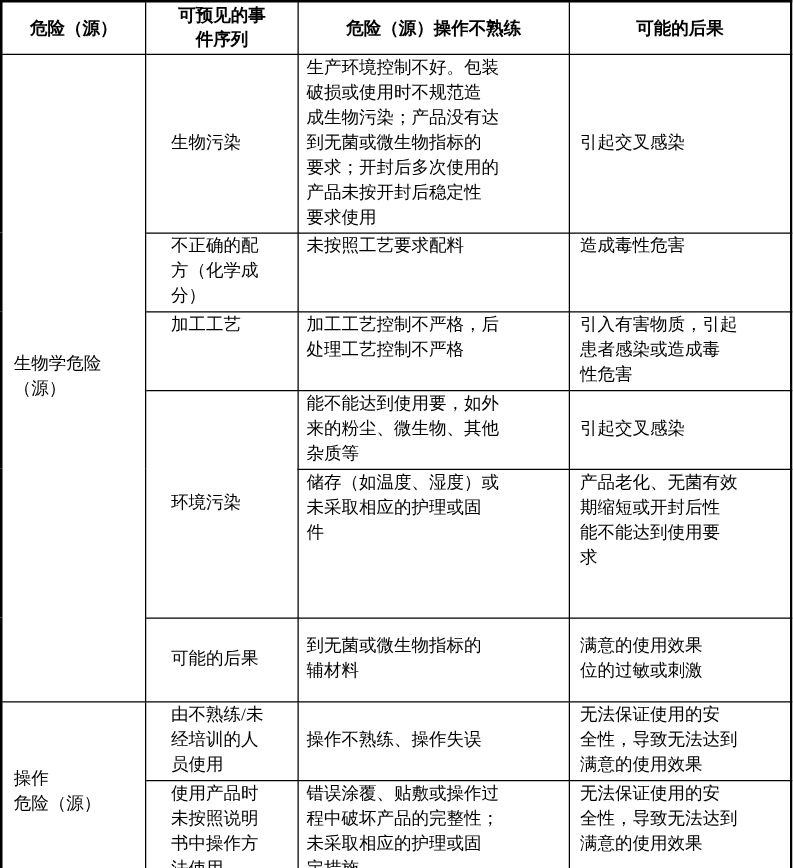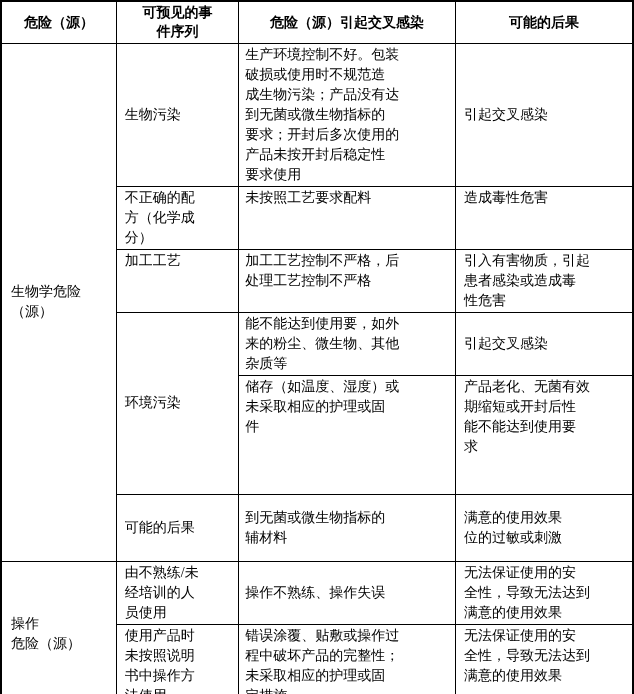--- a/index.html
+++ b/index.html
@@ -32,40 +32,40 @@
   .risk-table th {
     font-family: "Liberation Sans", "DejaVu Sans", sans-serif;
     font-weight: bold;
     text-align: center;
     vertical-align: middle;
     line-height: 19px;
     padding: 1px 2px;
   }
   .risk-table td.mid { vertical-align: middle; }
   .risk-table td.c1 { padding-left: 9px; }
-  .risk-table td.c2 { padding-left: 8px; }
+  .risk-table td.c2 { padding-left: 20px; }
   .risk-table td.c4 { padding-left: 8px; margin-top: 24px; }
 </style>
 </head>
 <body>
 
 <table class="risk-table">
   <colgroup>
     <col style="width:115px">
     <col style="width:122px">
     <col style="width:216px">
     <col style="width:177px">
   </colgroup>
 
   <tbody>
       <tr style="height:42px">
     <th>危险（源）</th>
     <th>可预见的事
 件序列</th>
-    <th>危险（源）引起交叉感染</th>
+    <th>危险（源）操作不熟练</th>
     <th>可能的后果</th>
   </tr>
 
   <tr style="height:143px">
     <td class="mid c1" rowspan="6">生物学危险
 （源）</td>
     <td class="mid c2">生物污染</td>
     <td class="c3">生产环境控制不好。包装
 破损或使用时不规范造
 成生物污染；产品没有达

